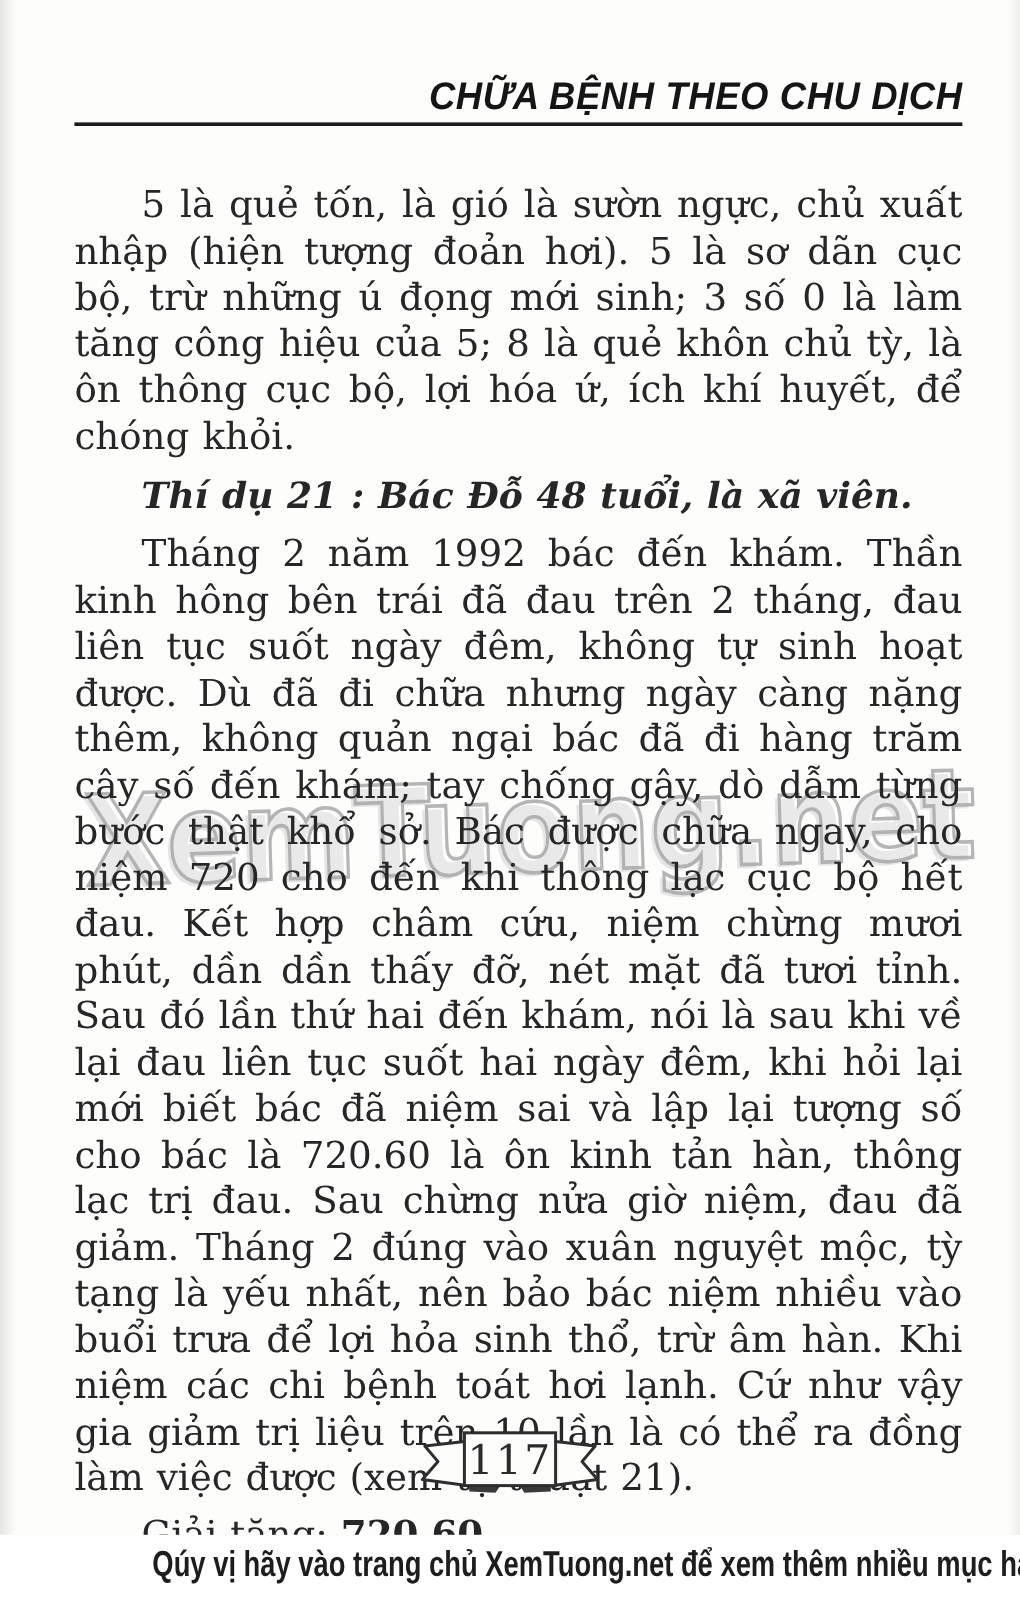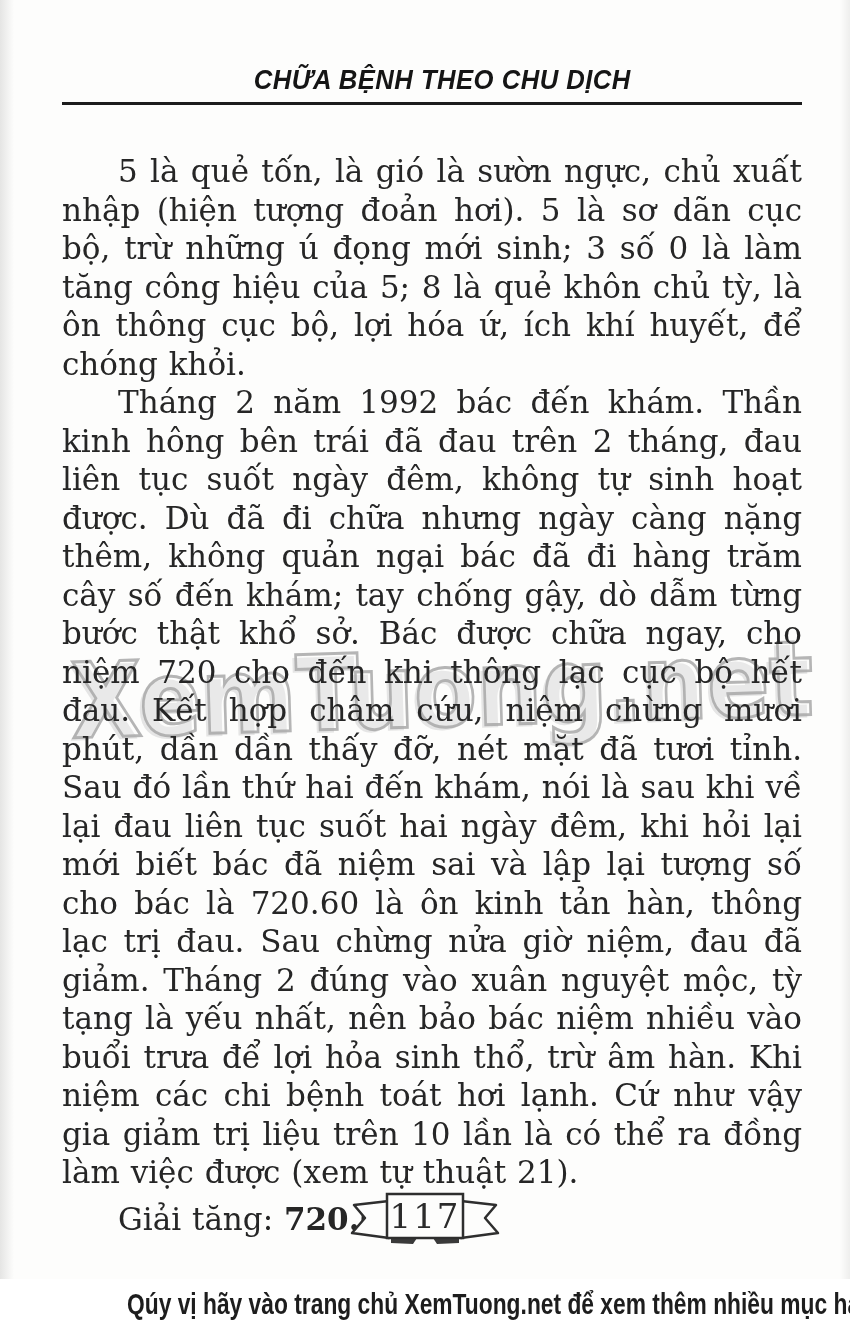--- a/index.html
+++ b/index.html
@@ -19,24 +19,24 @@
   .scan-edge-right{
     position:absolute;right:0;top:0;bottom:0;width:10px;
     background:linear-gradient(270deg, rgba(130,130,128,0.12), rgba(250,250,248,0));
     pointer-events:none;
   }
   .text-col{
     position:absolute;left:62px;top:0;width:740px;
   }
   .header{padding-top:64px;}
   .header-title{
-    text-align:center;
+    text-align:right;
     font-family:"Liberation Sans", sans-serif;
     font-style:italic;font-weight:bold;
-    font-size:27px;line-height:32px;
+    font-size:32px;line-height:32px;
     color:#151515;
     letter-spacing:0.5px;
   }
   .header-title .squeeze{
     display:inline-block;
     transform:scaleX(0.95);
     transform-origin:right center;
     white-space:nowrap;
   }
   .header-rule{
@@ -120,20 +120,21 @@
 
     <div class="header">
       <div class="header-title">
         <span class="squeeze">CHỮA BỆNH THEO CHU DỊCH</span>
       </div>
       <div class="header-rule"></div>
     </div>
 
     <div class="body-text">
       <p class="para para1">5 là quẻ tốn, là gió là sườn ngực, chủ xuất nhập (hiện tượng đoản hơi). 5 là sơ dãn cục bộ, trừ những ú đọng mới sinh; 3 số 0 là làm tăng công hiệu của 5; 8 là quẻ khôn chủ tỳ, là ôn thông cục bộ, lợi hóa ứ, ích khí huyết, để chóng khỏi.</p>
+      <p class="example-heading">Thí dụ 21 : Bác Đỗ 48 tuổi, là xã viên.</p>
       <p class="para para2">Tháng 2 năm 1992 bác đến khám. Thần kinh hông bên trái đã đau trên 2 tháng, đau liên tục suốt ngày đêm, không tự sinh hoạt được. Dù đã đi chữa nhưng ngày càng nặng thêm, không quản ngại bác đã đi hàng trăm cây số đến khám; tay chống gậy, dò dẫm từng bước thật khổ sở. Bác được chữa ngay, cho niệm 720 cho đến khi thông lạc cục bộ hết đau. Kết hợp châm cứu, niệm chừng mươi phút, dần dần thấy đỡ, nét mặt đã tươi tỉnh. Sau đó lần thứ hai đến khám, nói là sau khi về lại đau liên tục suốt hai ngày đêm, khi hỏi lại mới biết bác đã niệm sai và lập lại tượng số cho bác là 720.60 là ôn kinh tản hàn, thông lạc trị đau. Sau chừng nửa giờ niệm, đau đã giảm. Tháng 2 đúng vào xuân nguyệt mộc, tỳ tạng là yếu nhất, nên bảo bác niệm nhiều vào buổi trưa để lợi hỏa sinh thổ, trừ âm hàn. Khi niệm các chi bệnh toát hơi lạnh. Cứ như vậy gia giảm trị liệu trên 10 lần là có thể ra đồng làm việc được (xem tự thuật 21).</p>
       <p class="explain-line"><span>Giải tăng: </span><span class="explain-value">720.60</span></p>
     </div>
 
   </div>
 
   <div class="ribbon">
     <svg width="152" height="60" viewBox="0 0 152 60">
 
       <path d="M40 9 L5 13 L16 26 L3 41 L40 46 Z" fill="#fdfdfc" stroke="#2e2e2e" stroke-width="2.5" stroke-linejoin="round"></path>

